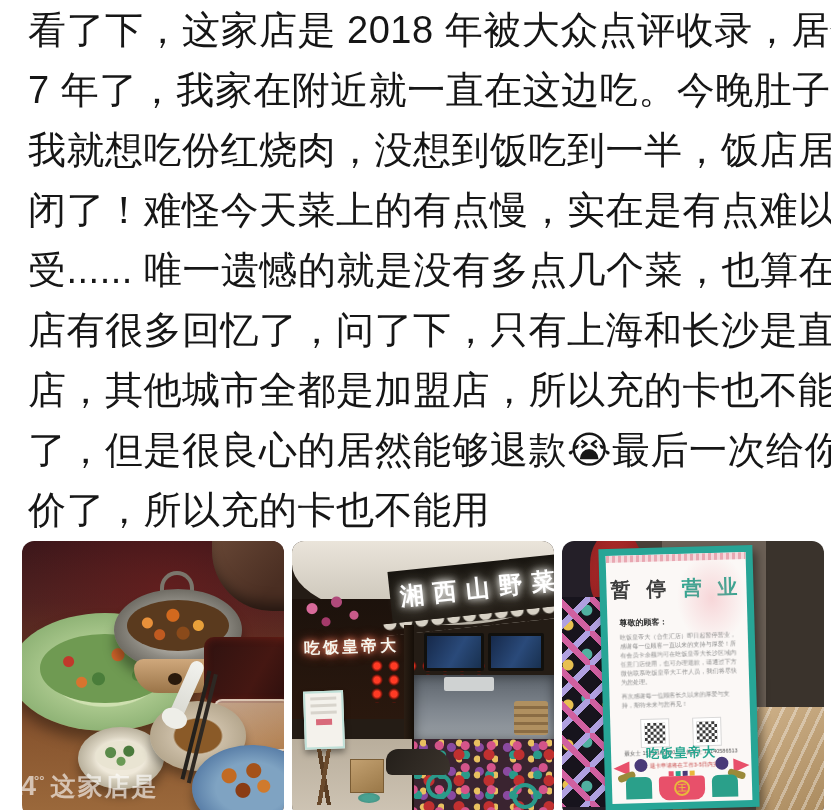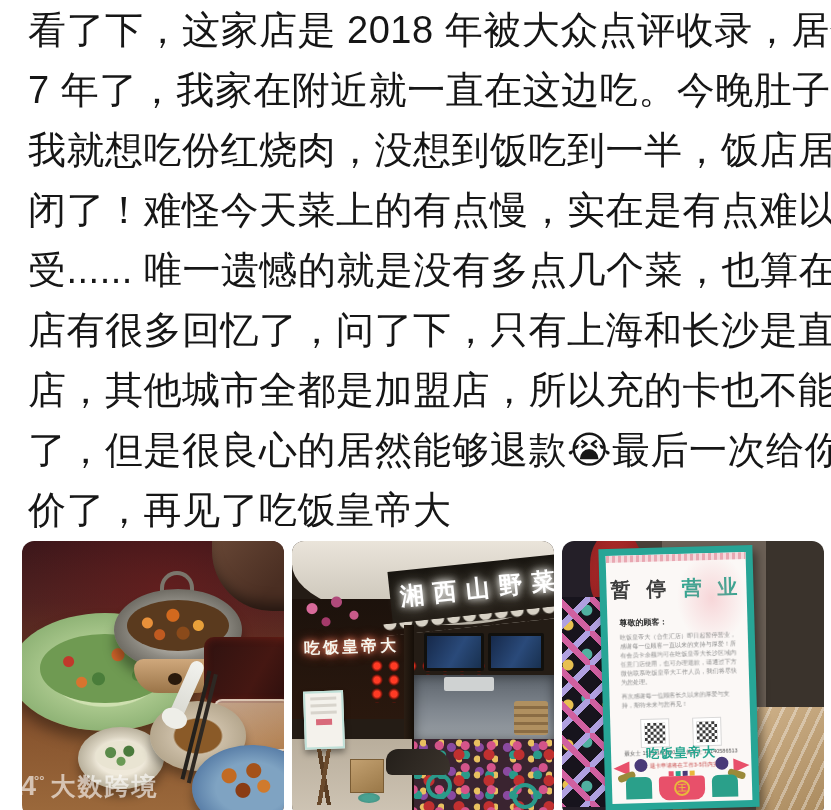--- a/index.html
+++ b/index.html
@@ -233,21 +233,21 @@
 
   <div class="post-text">
     <div class="line">看了下，这家店是 2018 年被大众点评收录，居然已经</div>
     <div class="line">7 年了，我家在附近就一直在这边吃。今晚肚子告诉</div>
     <div class="line">我就想吃份红烧肉，没想到饭吃到一半，饭店居然倒</div>
     <div class="line">闭了！难怪今天菜上的有点慢，实在是有点难以接</div>
     <div class="line">受...... 唯一遗憾的就是没有多点几个菜，也算在这家</div>
     <div class="line">店有很多回忆了，问了下，只有上海和长沙是直营</div>
     <div class="line">店，其他城市全都是加盟店，所以充的卡也不能用</div>
     <div class="line">了，但是很良心的居然能够退款😭最后一次给你写评</div>
-    <div class="line">价了，再见了吃饭皇帝大</div>
+    <div class="line">价了，所以充的卡也不能用</div>
   </div>
 
   <div class="photo-row">
 
     <div class="photo photo1">
       <div class="stone"></div>
       <div class="plate-green">
           <div class="veg"></div>
         </div>
       <div class="wok-handle-loop"></div>
@@ -352,16 +352,16 @@
             </div>
           </div>
         </div>
       </div>
     </div>
 
   </div>
 
   <div class="watermark">
     <span class="wm-logo"><span>14</span><sup>°°</sup></span>
-    <span class="wm-text">大数跨境</span>
+    <span class="wm-text">这家店是</span>
   </div>
 
 </div>
 
 </body></html>

